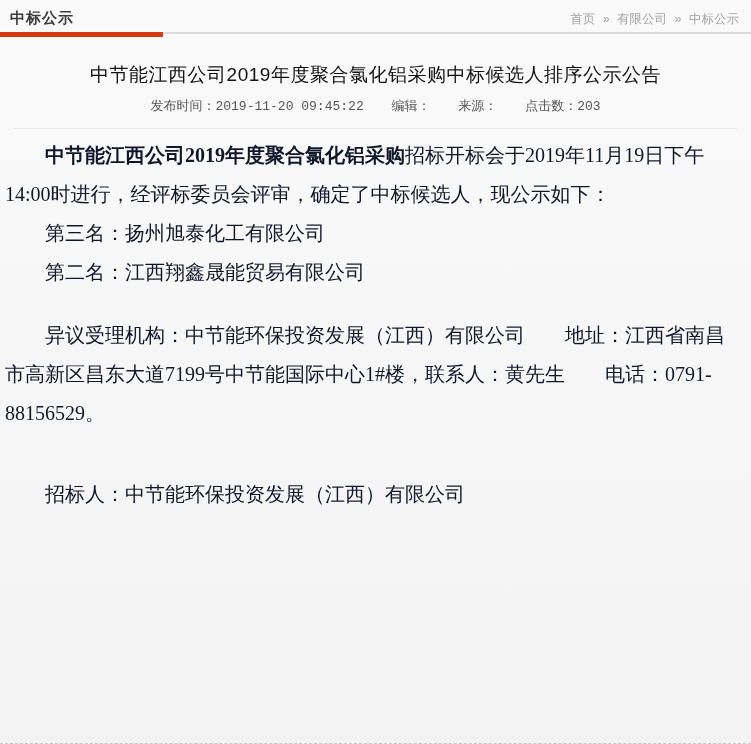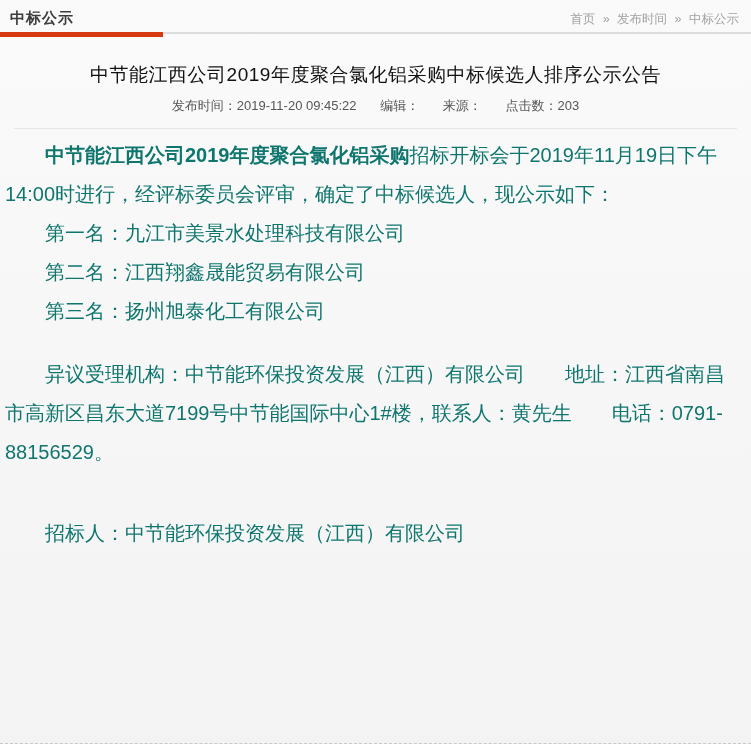--- a/index.html
+++ b/index.html
@@ -68,34 +68,35 @@
     font-size: 19px;
     font-weight: normal;
     color: #111;
     letter-spacing: 0.5px;
   }
   .article-meta {
     margin-top: 9px;
     text-align: center;
     font-size: 13px;
     color: #565656;
+    font-family: Liberation Mono, monospace;
   }
   .article-meta .meta-item { margin: 0 10px; }
   .meta-divider {
     height: 1px;
     background: #e7e7e8;
     margin: 13px 14px 0 14px;
   }
 
   
   .article-body {
-    font-family: Liberation Sans, sans-serif;
+    font-family: Liberation Serif, serif;
     font-size: 20px;
     line-height: 39px;
-    color: #0f766e;
+    color: #0f172a;
     padding: 7px 12px 0 5px;
   }
   .article-body p { text-indent: 2em; }
   .para-contact { margin-top: 24px; }
   .para-signature {
     margin-top: 42px;
     text-align: left;
     text-indent: 0;
     padding-right: 4px;
   }
@@ -109,21 +110,21 @@
 </head>
 <body>
 
 <div class="page">
 
   <div class="section-header">
     <span class="section-title">中标公示</span>
     <span class="breadcrumb">
       <a>首页</a>
       <span class="crumb-sep">»</span>
-      <a>发布时间</a>
+      <a>有限公司</a>
       <span class="crumb-sep">»</span>
       <a>中标公示</a>
     </span>
   </div>
 
   <div class="underline-row">
     <div class="underline-gray"></div>
     <div class="underline-red" id="accent-bar" style="background: rgb(213, 58, 16);"></div>
   </div>
 
@@ -134,23 +135,22 @@
     <span class="meta-item">编辑：</span>
     <span class="meta-item">来源：</span>
     <span class="meta-item">点击数：203</span>
   </div>
 
   <div class="meta-divider"></div>
 
   <div class="article-body">
     <p><span class="bold-run">中节能江西公司2019年度聚合氯化铝采购</span><span>招标开标会于2019年11月19日下午14:00时进行，经评标委员会评审，确定了中标候选人，现公示如下：</span></p>
 
-    <p>第一名：九江市美景水处理科技有限公司</p>
+    <p>第三名：扬州旭泰化工有限公司</p>
     <p>第二名：江西翔鑫晟能贸易有限公司</p>
-    <p>第三名：扬州旭泰化工有限公司</p>
 
 
     <p class="para-contact">异议受理机构：中节能环保投资发展（江西）有限公司　　地址：江西省南昌市高新区昌东大道7199号中节能国际中心1#楼，联系人：黄先生　　电话：0791-88156529。</p>
 
     <p class="para-signature">招标人：中节能环保投资发展（江西）有限公司</p>
 
   </div>
 
 </div>
 

